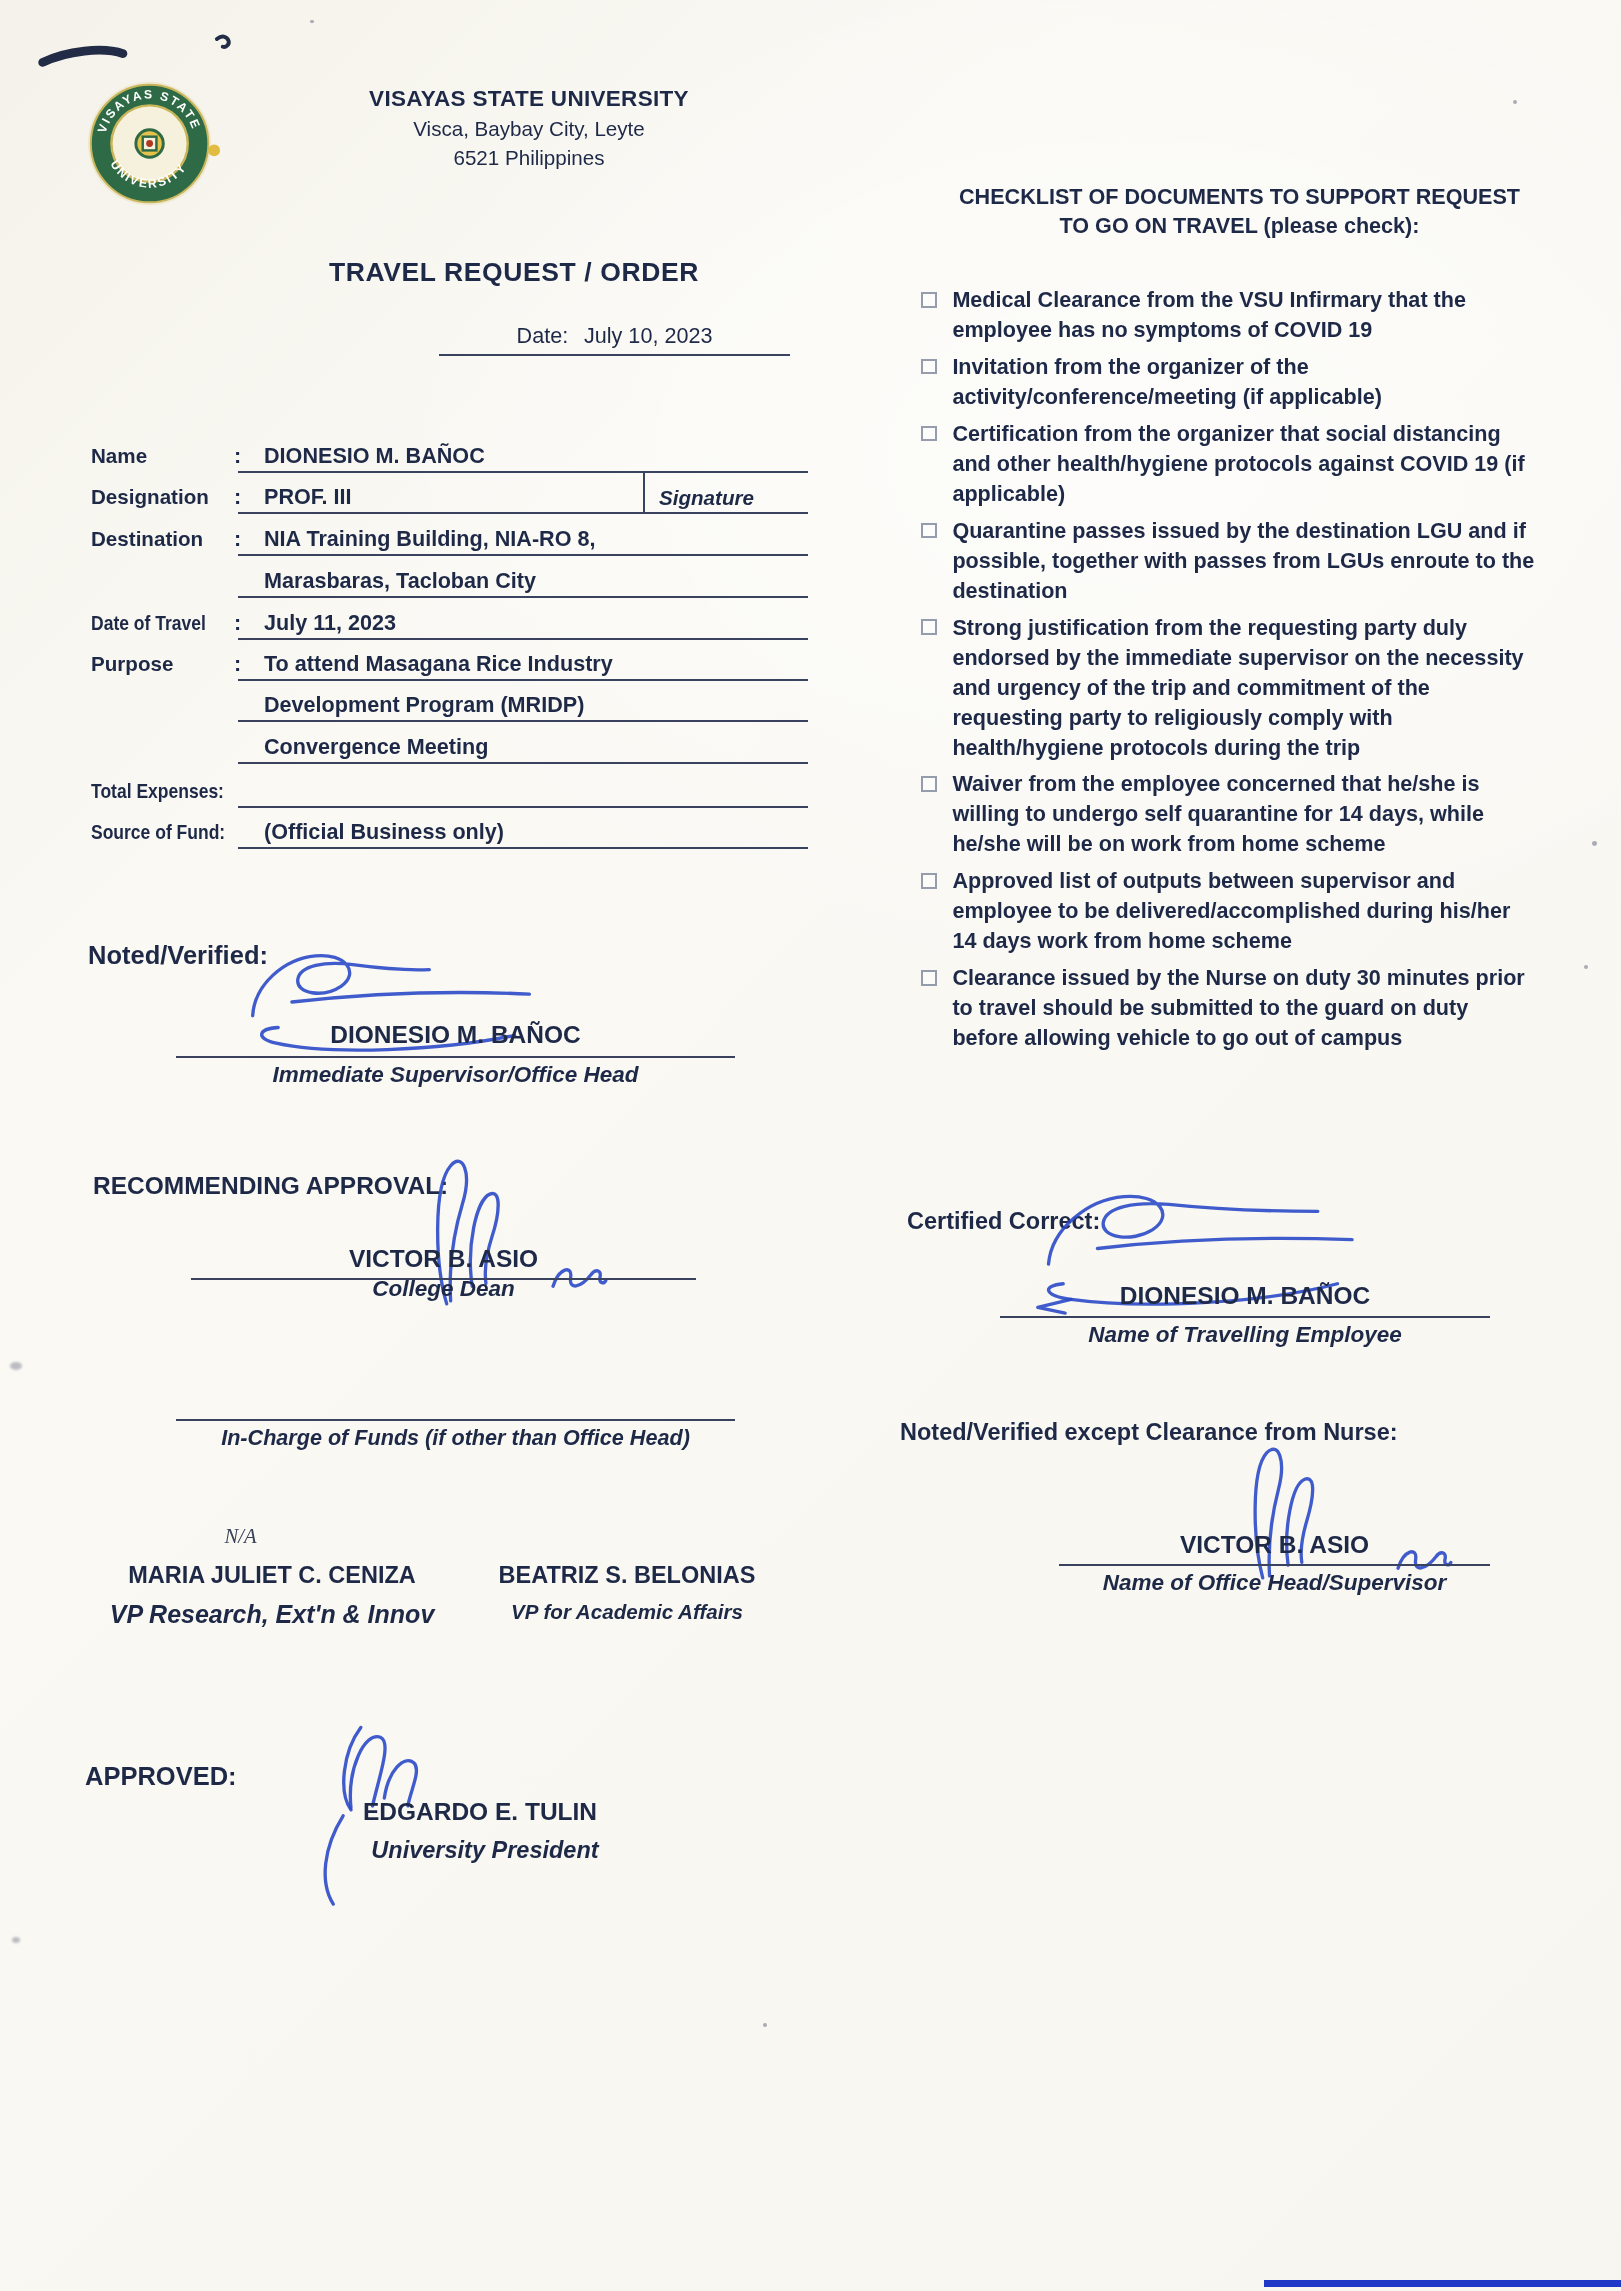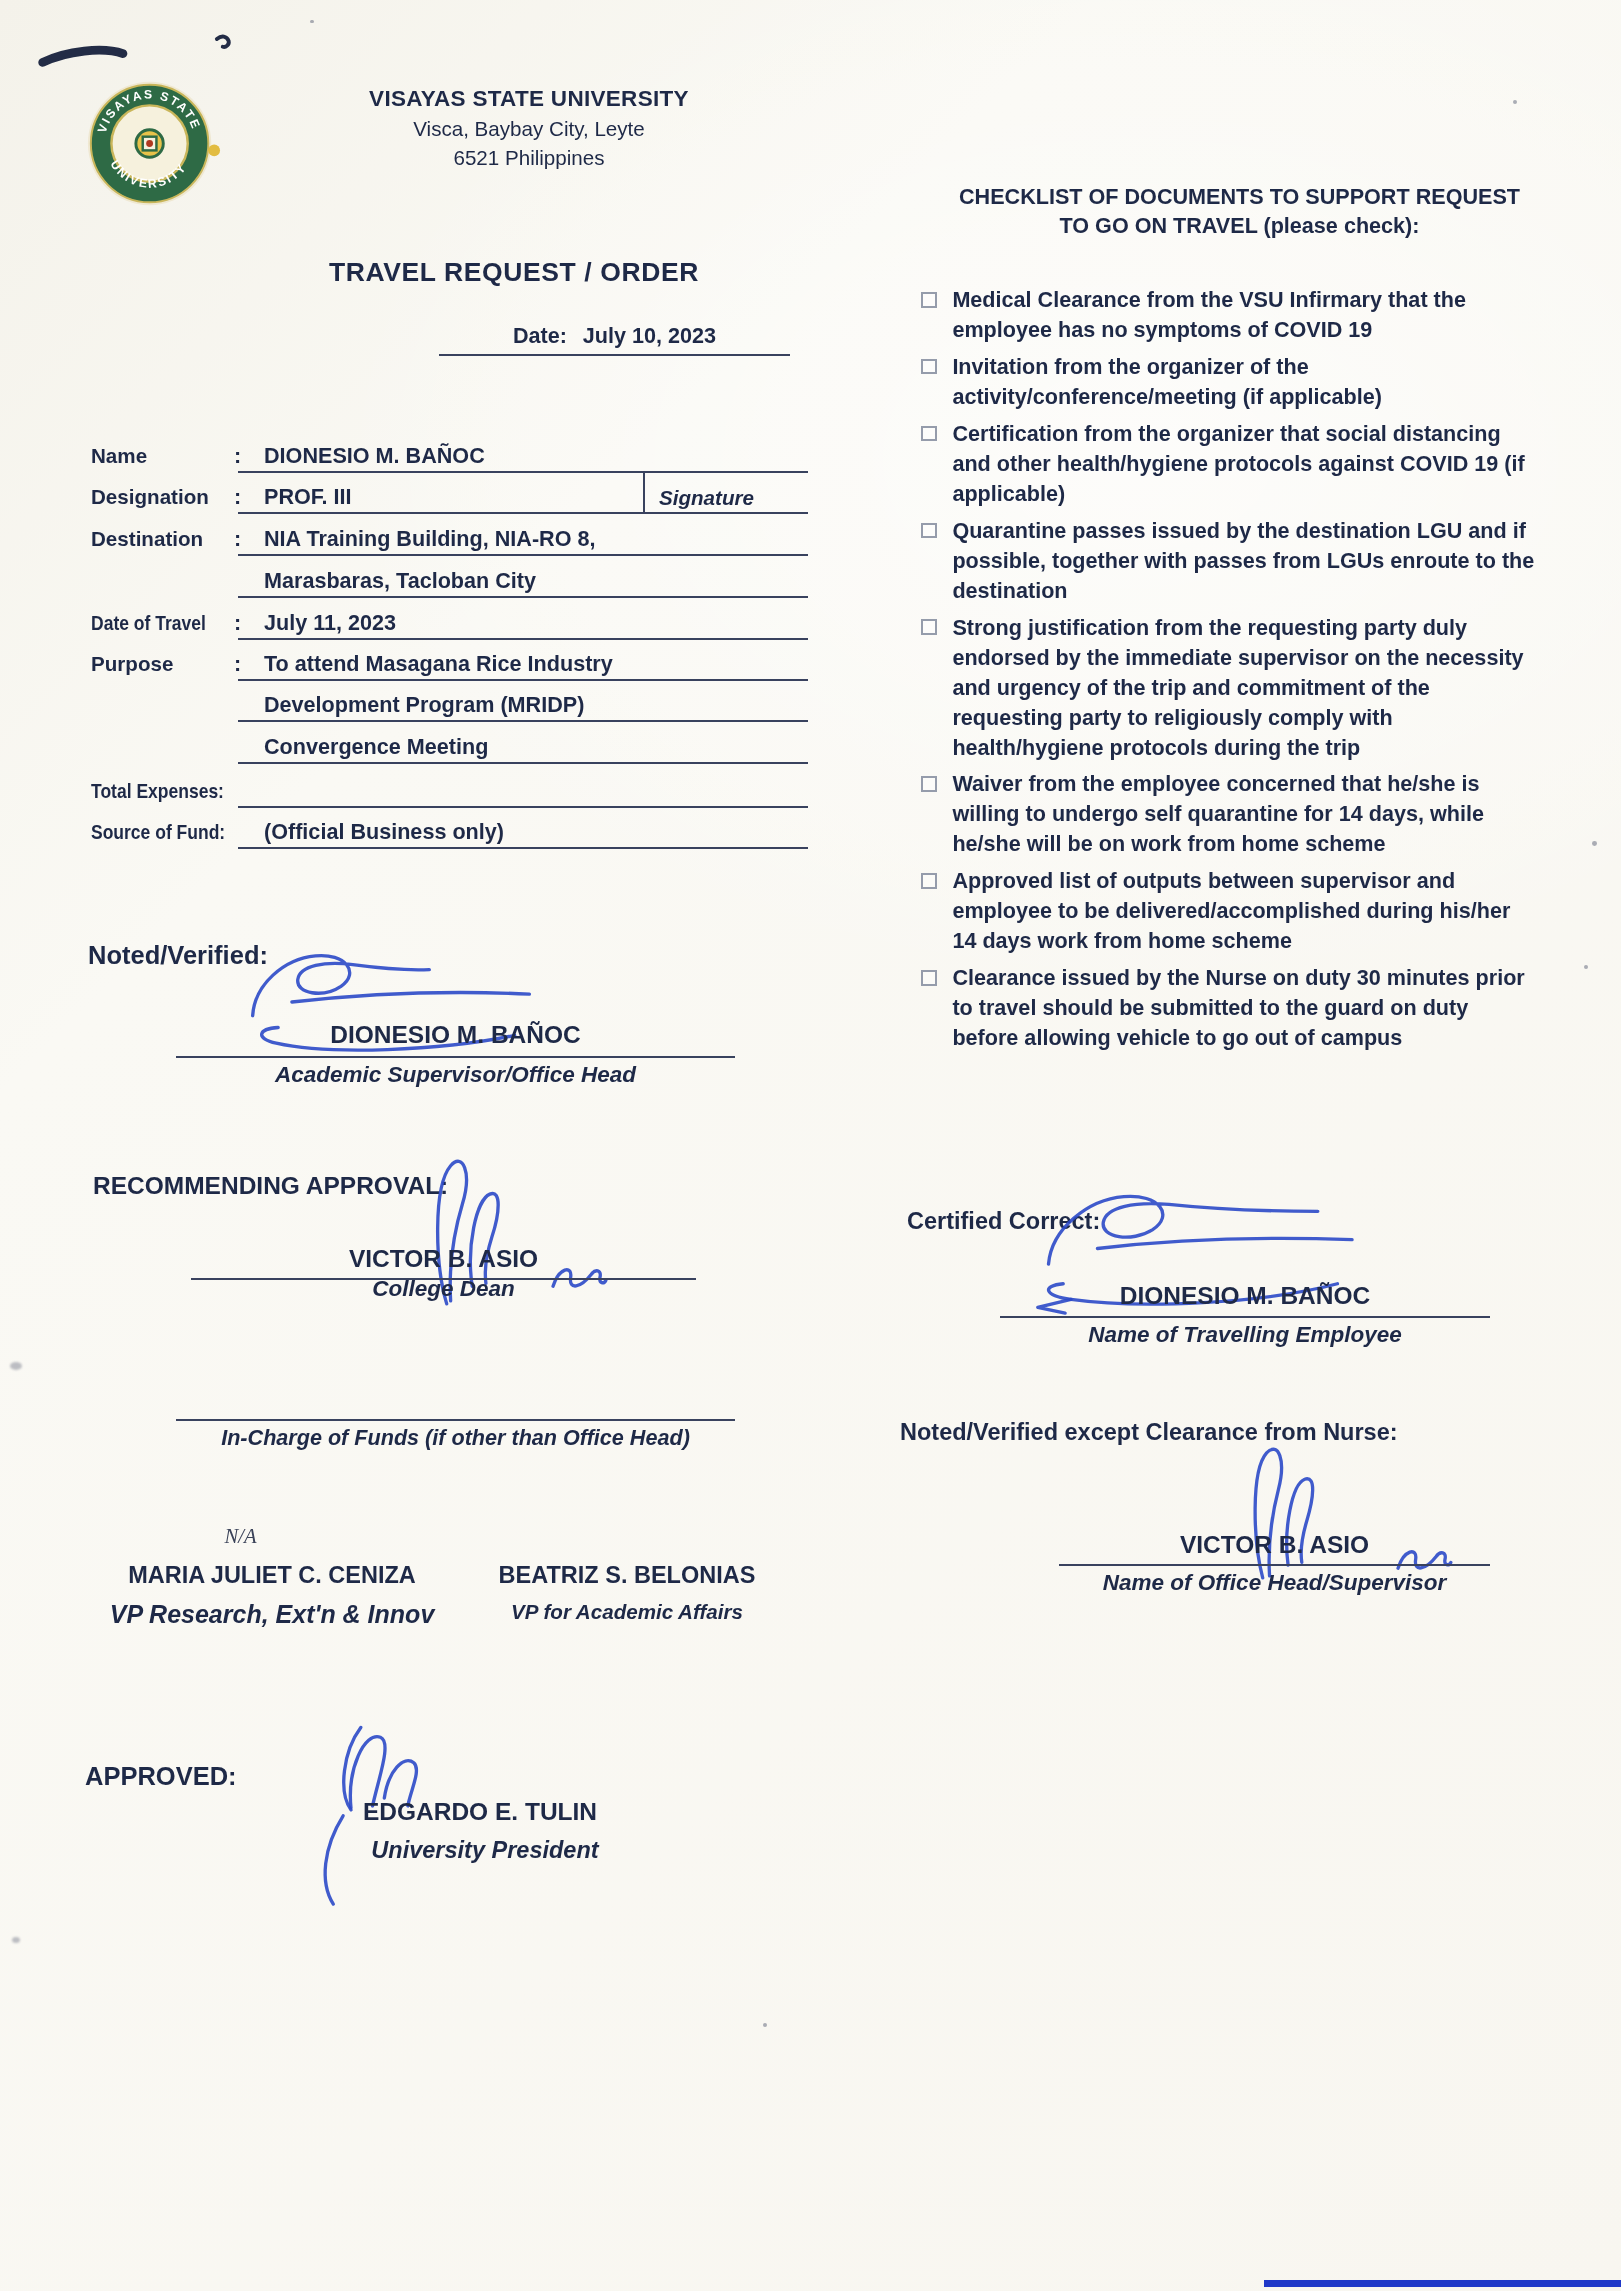--- a/index.html
+++ b/index.html
@@ -17,21 +17,21 @@
   }
   .abs { position: absolute; }
   .b { font-weight: 700; }
   .i { font-style: italic; }
   .ctr { text-align: center; }
 
   
   .uni-name { font-size: 22.5px; font-weight: 700; letter-spacing: 0.3px; }
   .uni-addr { font-size: 20.6px; margin-top: 4.9px; }
   .form-title { font-size: 26.5px; font-weight: 700; letter-spacing: 0.6px; text-align: center; }
-  .date-field { border-bottom: 2px solid #39425e; text-align: center; font-size: 21.6px; padding-bottom: 4.9px; font-weight: 700; }
+  .date-field { border-bottom: 2px solid #39425e; text-align: center; font-size: 21.6px; padding-bottom: 4.9px; font-weight: 400; }
 
   
   .frow { position: absolute; left: 91px; width: 717px; height: 32px; font-size: 21.6px; }
   .frow .lbl { position: absolute; left: 0; top: 2.9px; font-size: 20.6px; font-weight: 700; white-space: nowrap; }
   .frow .lblc { transform: scaleX(.85); transform-origin: left center; }
   .frow .cln { position: absolute; left: 143px; top: 2px; font-weight: 700; }
   .frow .val { position: absolute; left: 173px; top: 2px; font-weight: 700; white-space: nowrap; }
   .frow .ul  { position: absolute; left: 147px; right: 0; bottom: 0; border-bottom: 2px solid #39425e; }
 
   
@@ -166,21 +166,21 @@
 
   <div class="biglabel" style="left:88px;top:941px;font-size:25.5px">Noted/Verified:</div>
 
   <svg class="abs sigsvg" style="left:235px;top:939px" width="314" height="123" viewBox="0 0 320 125">
     <path d="M18,78 C20,46 50,20 82,17 C112,14 128,34 108,48 C90,60 62,56 64,41 C66,27 92,22 120,26 C158,31 178,32 198,31"></path>
     <path d="M58,64 C130,56 215,52 300,56"></path>
     <path d="M285,98 C210,114 95,118 42,106 C20,101 24,91 44,90"></path>
   </svg>
   <div class="signame" style="left:176px;top:1021px;width:559px">DIONESIO M. BAÑOC</div>
   <i class="sigline" style="left:176px;top:1056px;width:559px"></i>
-  <div class="sigrole" style="left:176px;top:1062px;width:559px">Academic Supervisor/Office Head</div>
+  <div class="sigrole" style="left:176px;top:1062px;width:559px">Immediate Supervisor/Office Head</div>
 
   <div class="biglabel" style="left:93px;top:1172px">RECOMMENDING APPROVAL:</div>
   <svg class="abs sigsvg" style="left:384px;top:1139px" width="147" height="172" viewBox="0 0 150 175">
     <path d="M64,168 C52,128 50,48 68,27 C80,13 90,33 80,66 C71,96 66,130 68,165"></path>
     <path d="M90,150 C84,110 94,62 108,56 C120,51 118,76 110,100 C104,119 102,132 104,147"></path>
   </svg>
   <svg class="abs sigsvg" style="left:545px;top:1255px" width="63" height="43" viewBox="0 0 64 44">
     <path d="M8,32 C14,13 28,10 26,23 C24,36 36,34 47,20 C51,14 58,15 56,23 C55,29 60,30 62,26"></path>
   </svg>
   <div class="signame" style="left:191px;top:1245px;width:505px">VICTOR B. ASIO</div>

